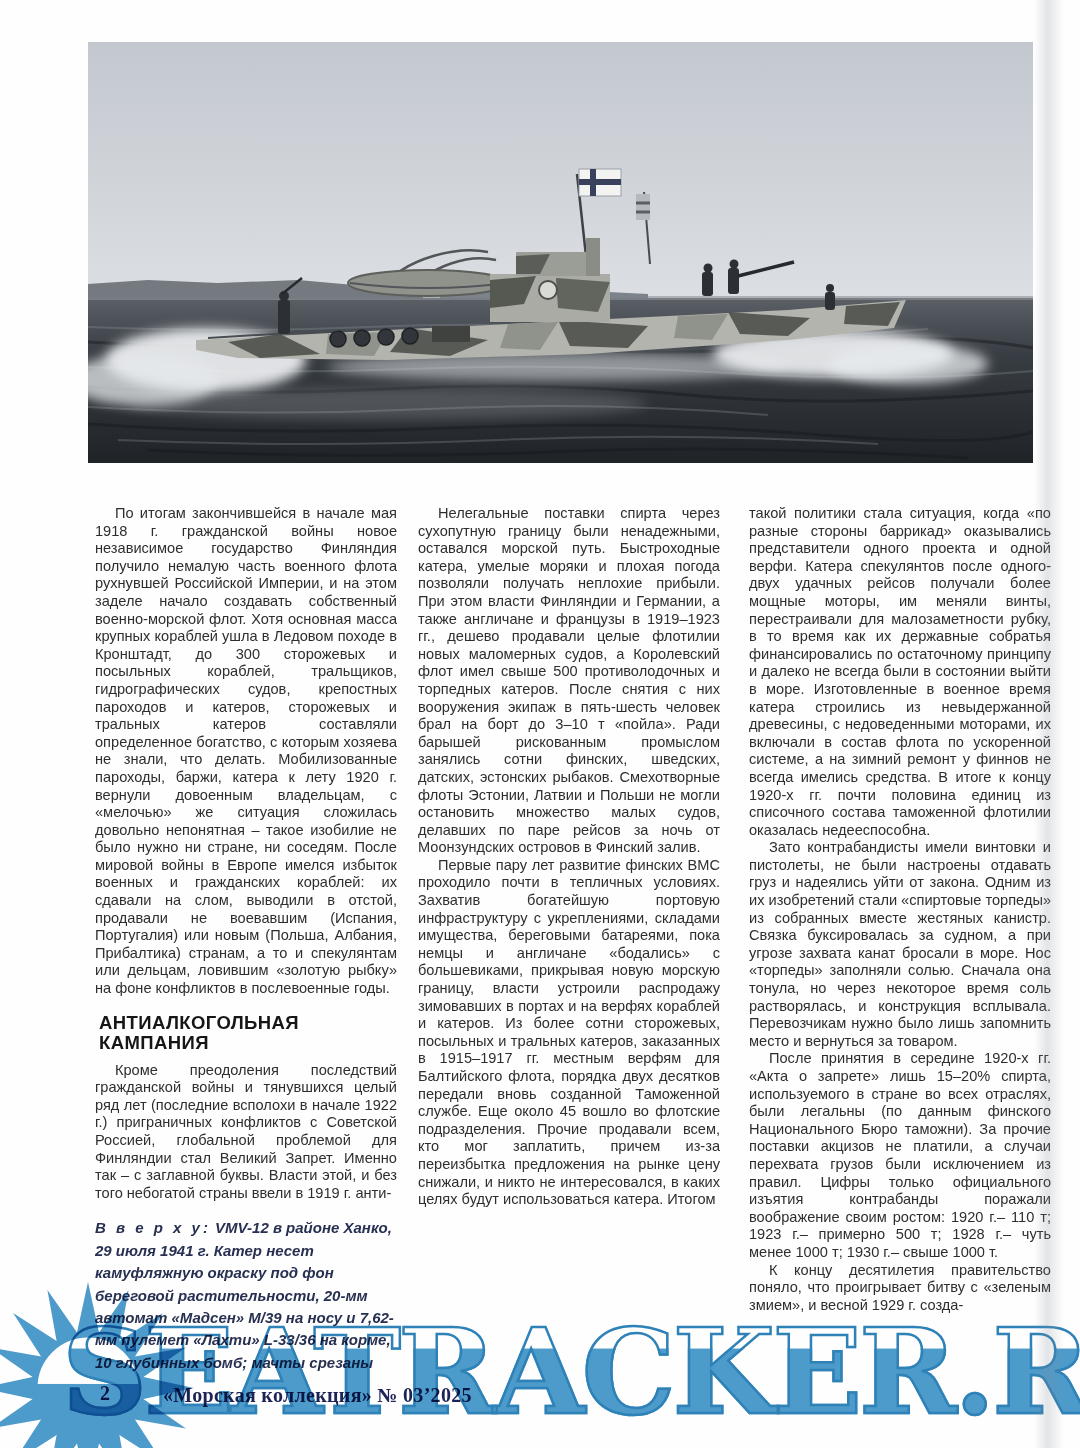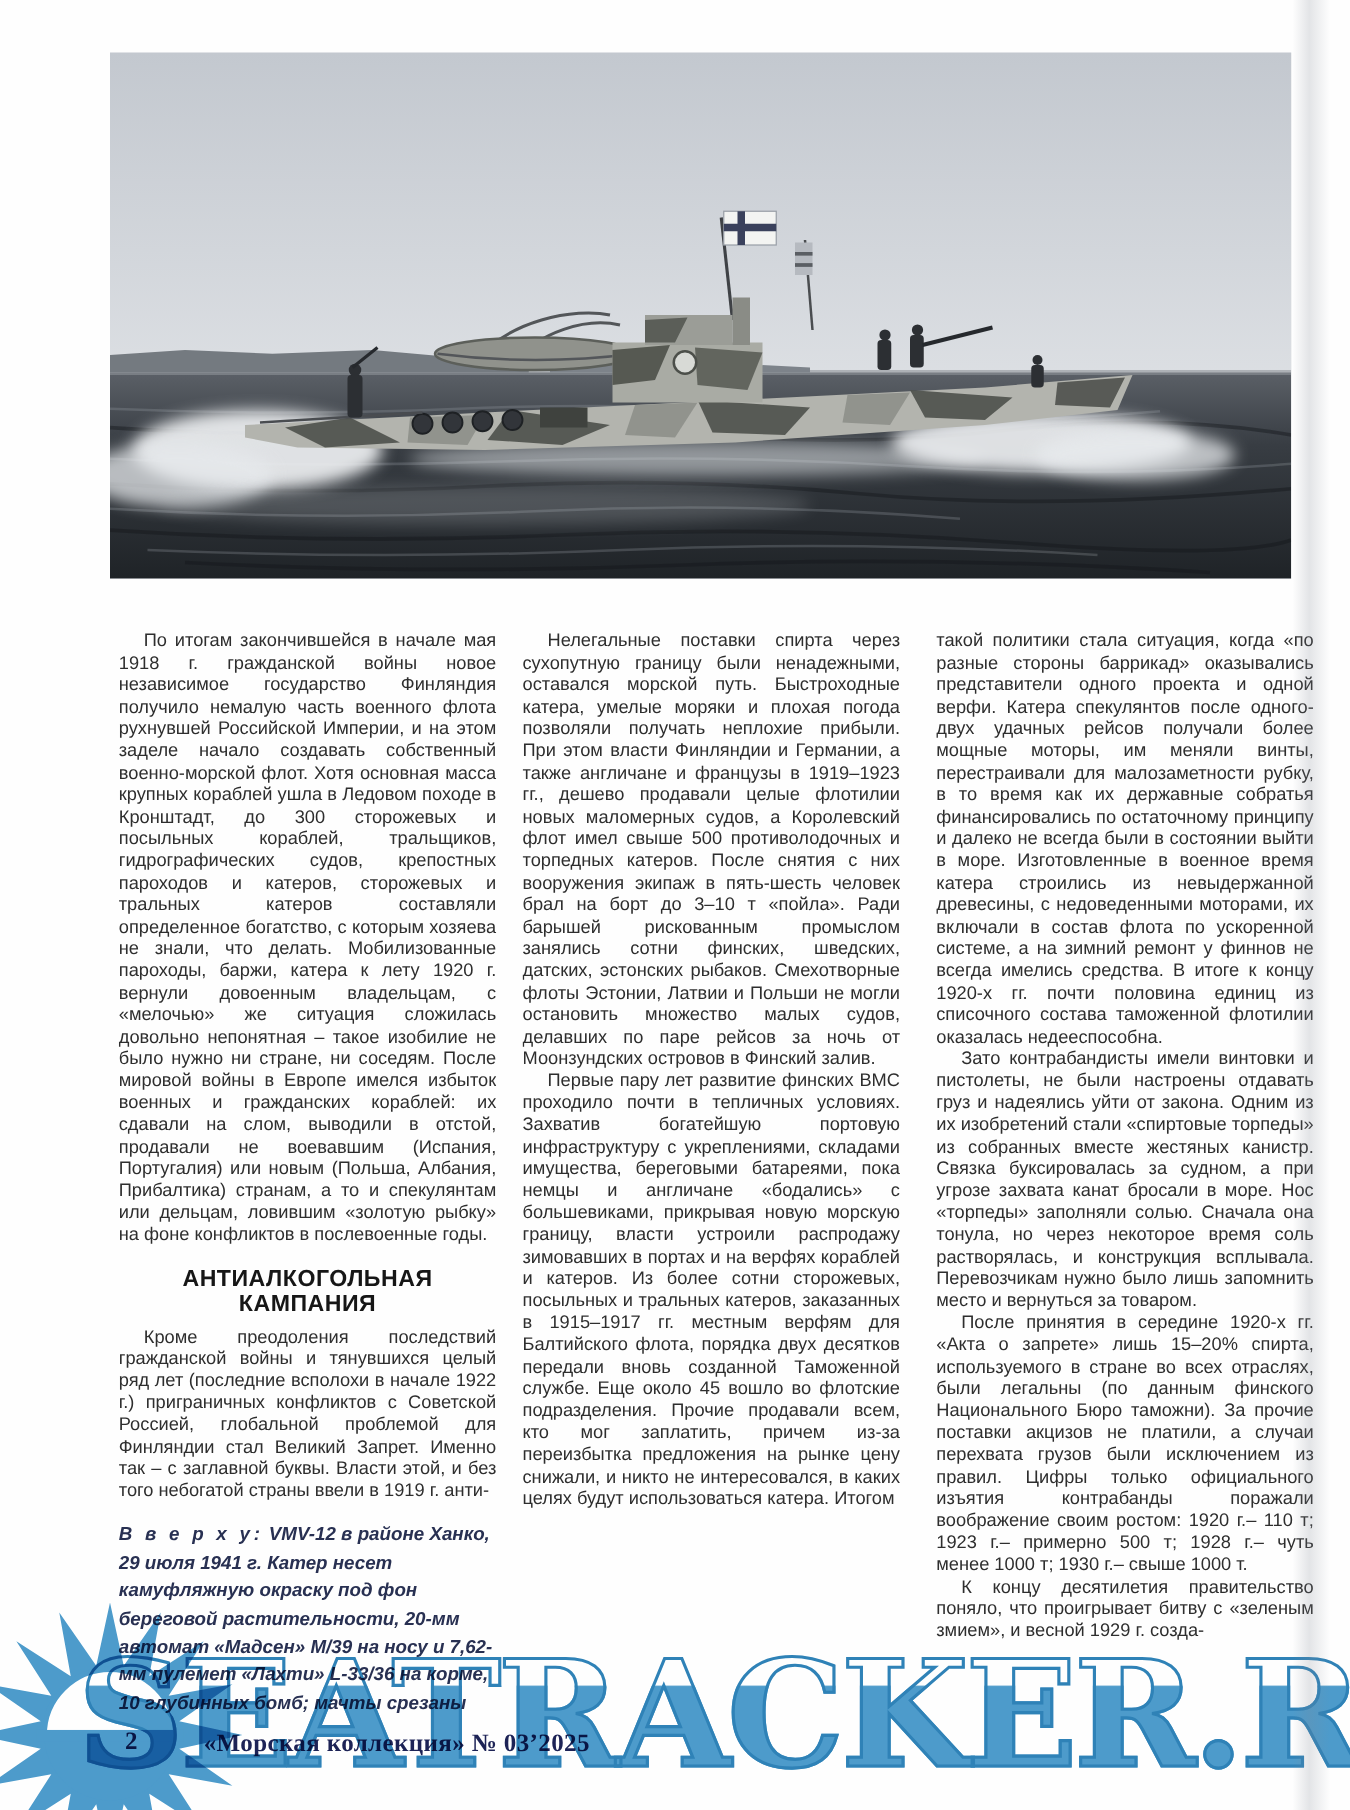--- a/index.html
+++ b/index.html
@@ -14,21 +14,21 @@
   .photo{position:absolute;left:88px;top:42px;width:945px;height:421px;overflow:hidden;background:#c9cdd3;}
 
   
   .col{position:absolute;top:505px;width:302px;height:900px;overflow:hidden;
     text-align:justify;font-size:14.6px;line-height:17.6px;color:#2e2e2e;}
   .col-1{left:95px;}
   .col-2{left:418px;}
   .col-3{left:749px;}
   .col p{margin:0;text-indent:20px;}
   .col p.noindent{text-indent:0;}
-  .section-heading{font-weight:bold;font-size:18.5px;line-height:20px;text-align:center;
+  .section-heading{font-weight:bold;font-size:18.5px;line-height:20px;text-align:left;
     letter-spacing:.4px;margin:15px 4px 9px;color:#161616;font-family:"Liberation Sans",sans-serif;}
   .caption{margin-top:15px;font-weight:bold;font-style:italic;font-size:15px;line-height:22.4px;
     color:#283052;text-align:left;}
   .caption .spaced{letter-spacing:3px;}
 
   
   .page-number{position:absolute;left:100px;top:1382px;font-family:"Liberation Serif",serif;
     font-weight:bold;font-size:20px;color:#1d2356;}
   .journal-footer{position:absolute;left:163px;top:1384px;font-family:"Liberation Serif",serif;
     font-weight:bold;font-size:20px;letter-spacing:.3px;color:#1d2356;}

